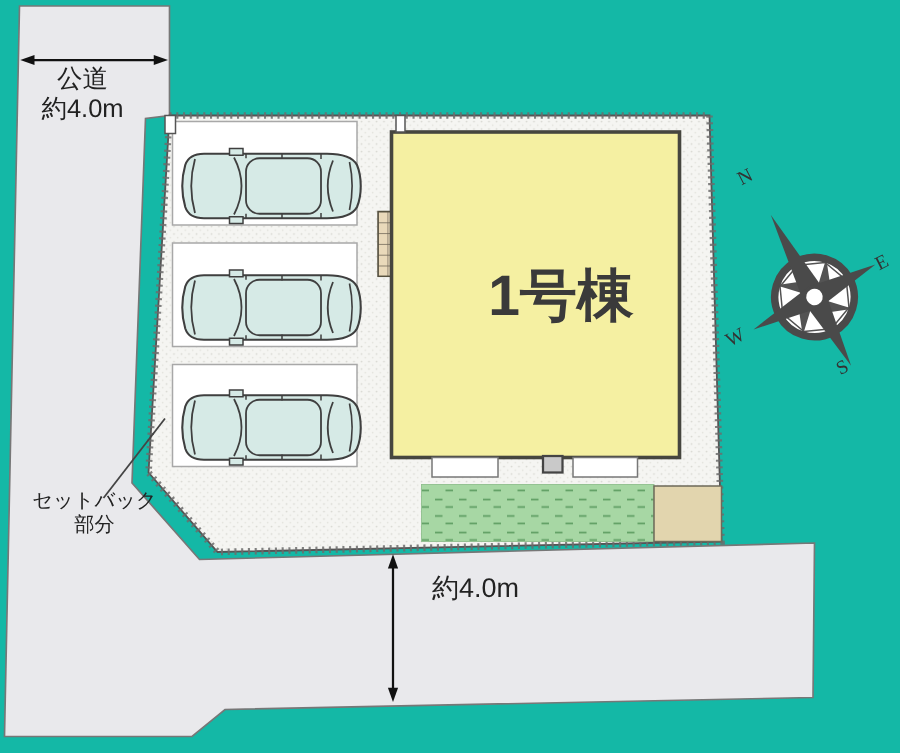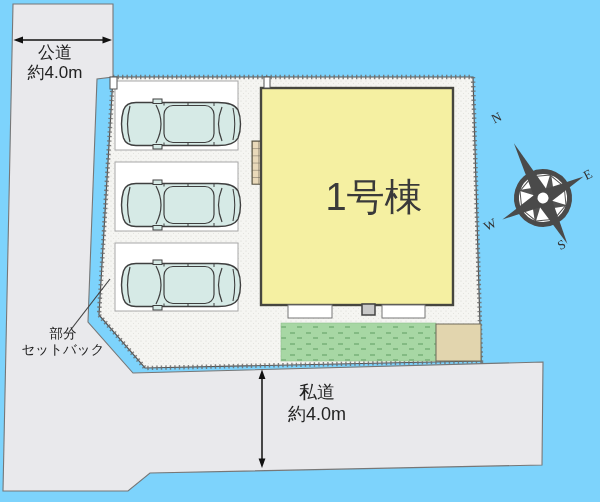--- a/index.html
+++ b/index.html
@@ -1,29 +1,29 @@
 <!DOCTYPE html>
 <html><head>
 <meta charset="utf-8">
 <style>
   html,body{margin:0;padding:0;background:#ffffff;}
   #stage{
     position:relative;width:600px;height:502px;overflow:hidden;
-    background:#7dd3fc;font-family:"Liberation Sans",sans-serif;
+    background:#14b8a6;font-family:"Liberation Sans",sans-serif;
   }
   #plan-svg{position:absolute;left:0;top:0;}
   .lbl{
     position:absolute;text-align:center;color:#222;
     font-family:"Liberation Sans",sans-serif;white-space:nowrap;
   }
   .lbl div{white-space:nowrap;}
   .road-lbl{left:5px;top:43px;width:100px;font-size:17px;line-height:20px;}
   .setback-lbl{left:8px;top:326px;width:110px;font-size:13.5px;line-height:15.5px;}
   .private-lbl{left:247px;top:381px;width:140px;font-size:18px;line-height:22px;}
-  .bldg-lbl{left:304px;top:172px;width:140px;font-size:38px;font-weight:normal;color:#3a3a3a;}
+  .bldg-lbl{left:304px;top:172px;width:140px;font-size:38px;font-weight:bold;color:#3a3a3a;}
   .compass-letter{
     position:absolute;font-family:"Liberation Serif",serif;
     font-size:13px;color:#333;transform:rotate(-27deg);
   }
   .n-pos{left:492px;top:110px;}
   .e-pos{left:584px;top:167px;}
   .s-pos{left:558px;top:237px;}
   .w-pos{left:484px;top:217px;}
 </style>
 </head>
@@ -125,26 +125,25 @@
       <circle r="5.5" fill="#ffffff"></circle>
     </g>
   </svg>
 
   <div class="lbl road-lbl">
     <div>公道</div>
     <div>約4.0m</div>
   </div>
 
   <div class="lbl setback-lbl">
+    <div>セットバック</div>
     <div>部分</div>
-    <div>セットバック</div>
   </div>
 
   <div class="lbl private-lbl">
-    <div>私道</div>
     <div>約4.0m</div>
   </div>
 
   <div class="lbl bldg-lbl">1号棟</div>
 
   <span class="compass-letter n-pos">N</span>
   <span class="compass-letter e-pos">E</span>
   <span class="compass-letter s-pos">S</span>
   <span class="compass-letter w-pos">W</span>
 

